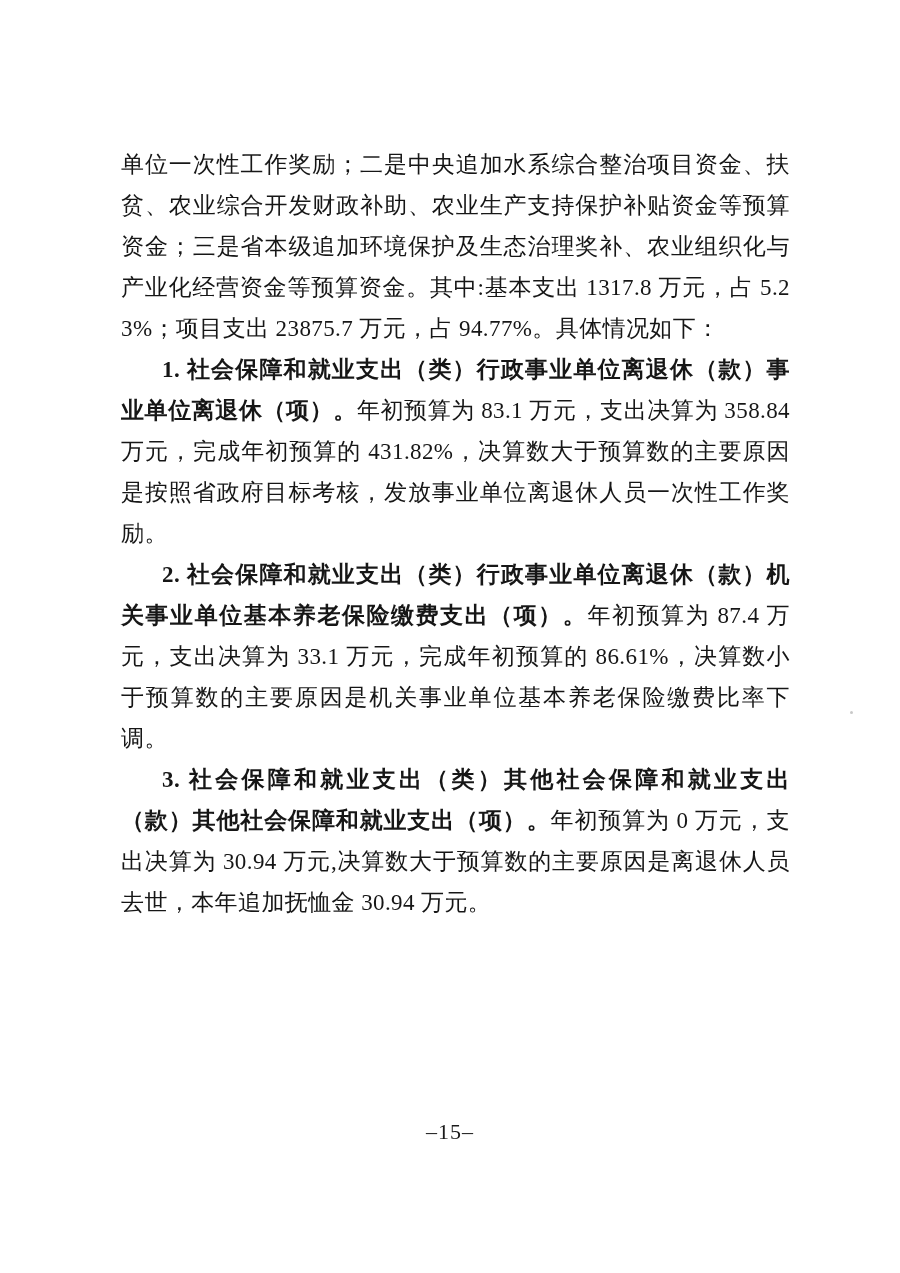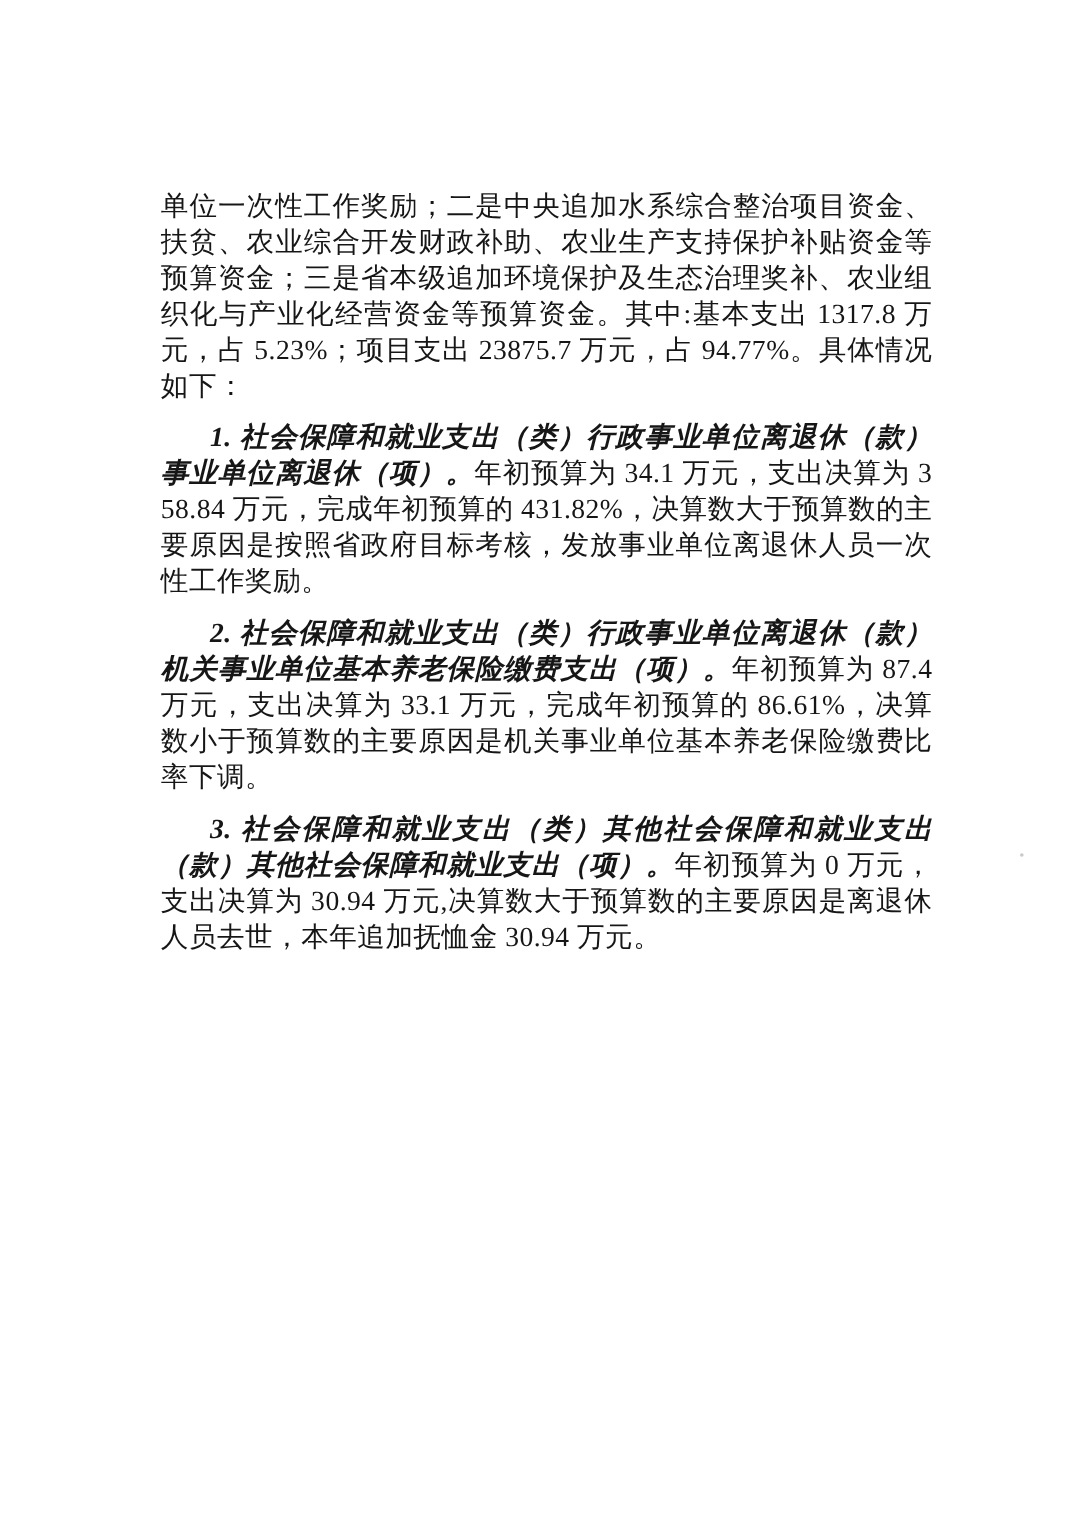--- a/index.html
+++ b/index.html
@@ -21,34 +21,33 @@
     overflow: hidden;
     color: #161616;
   }
   .text-block {
     position: absolute;
     left: 121px;
     top: 144px;
     width: 669px;
   }
   .para {
-    margin: 13px;
+    margin: 0;
     font-size: 23px;
-    line-height: 30px;
+    line-height: 41px;
     text-align: justify;
     text-justify: inter-ideograph;
     letter-spacing: 0.4px;
     word-break: break-all;
   }
   .para.indent {
     text-indent: 41px;
   }
   .lead {
     font-weight: 700;
-    font-style: italic;
   }
   .page-footer {
     position: absolute;
     left: 0;
     top: 1119px;
     width: 100%;
     text-align: center;
   }
   .page-num {
     font-size: 22px;
@@ -67,25 +66,28 @@
 </style>
 </head>
 <body>
 
 <div class="sheet">
 
   <main class="text-block">
 
     <p class="para"><span>单位一次性工作奖励；二是中央追加水系综合整治项目资金、扶贫、农业综合开发财政补助、农业生产支持保护补贴资金等预算资金；三是省本级追加环境保护及生态治理奖补、农业组织化与产业化经营资金等预算资金。其中:基本支出 1317.8 万元，占 5.23%；项目支出 23875.7 万元，占 94.77%。具体情况如下：</span></p>
 
-    <p class="para indent"><span class="lead">1. 社会保障和就业支出（类）行政事业单位离退休（款）事业单位离退休（项）。</span><span>年初预算为 34.1 万元，支出决算为 358.84 万元，完成年初预算的 431.82%，决算数大于预算数的主要原因是按照省政府目标考核，发放事业单位离退休人员一次性工作奖励。</span></p>
+    <p class="para indent"><span class="lead">1. 社会保障和就业支出（类）行政事业单位离退休（款）事业单位离退休（项）。</span><span>年初预算为 83.1 万元，支出决算为 358.84 万元，完成年初预算的 431.82%，决算数大于预算数的主要原因是按照省政府目标考核，发放事业单位离退休人员一次性工作奖励。</span></p>
 
     <p class="para indent"><span class="lead">2. 社会保障和就业支出（类）行政事业单位离退休（款）机关事业单位基本养老保险缴费支出（项）。</span><span>年初预算为 87.4 万元，支出决算为 33.1 万元，完成年初预算的 86.61%，决算数小于预算数的主要原因是机关事业单位基本养老保险缴费比率下调。</span></p>
 
     <p class="para indent"><span class="lead">3. 社会保障和就业支出（类）其他社会保障和就业支出（款）其他社会保障和就业支出（项）。</span><span>年初预算为 0 万元，支出决算为 30.94 万元,决算数大于预算数的主要原因是离退休人员去世，本年追加抚恤金 30.94 万元。</span></p>
 
 
   </main>
 
+  <footer class="page-footer">
+    <span class="page-num">–15–</span>
+  </footer>
 
   <div class="artifact-dot"></div>
 
 </div>
 
 </body></html>

